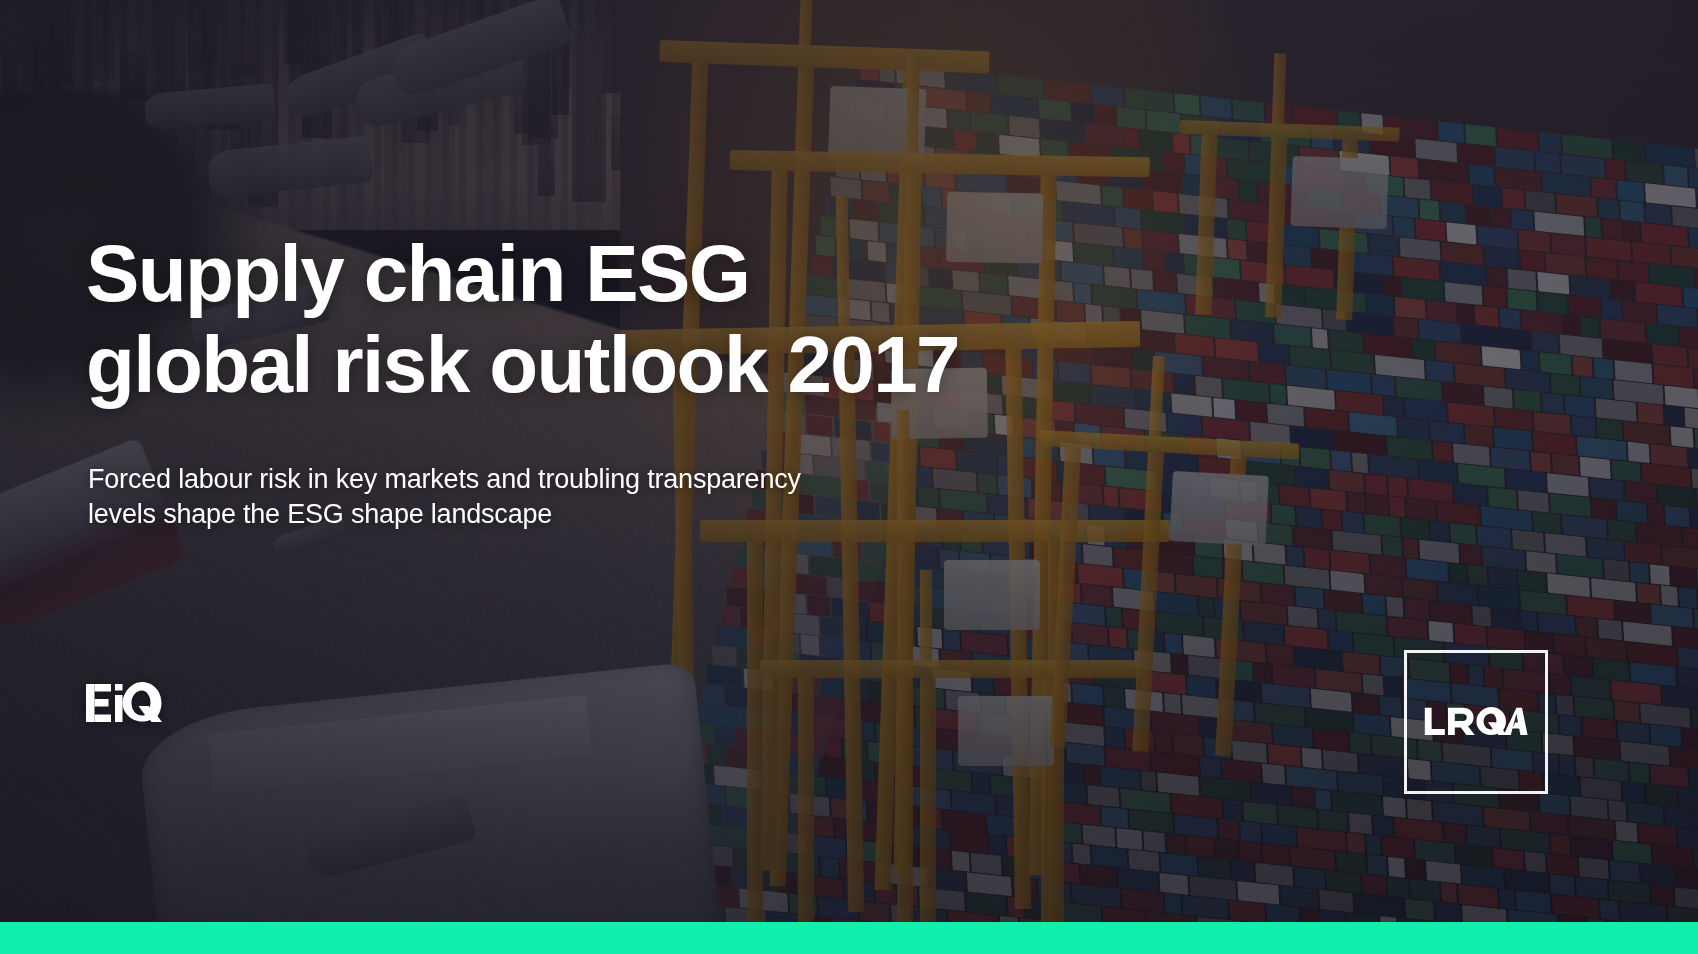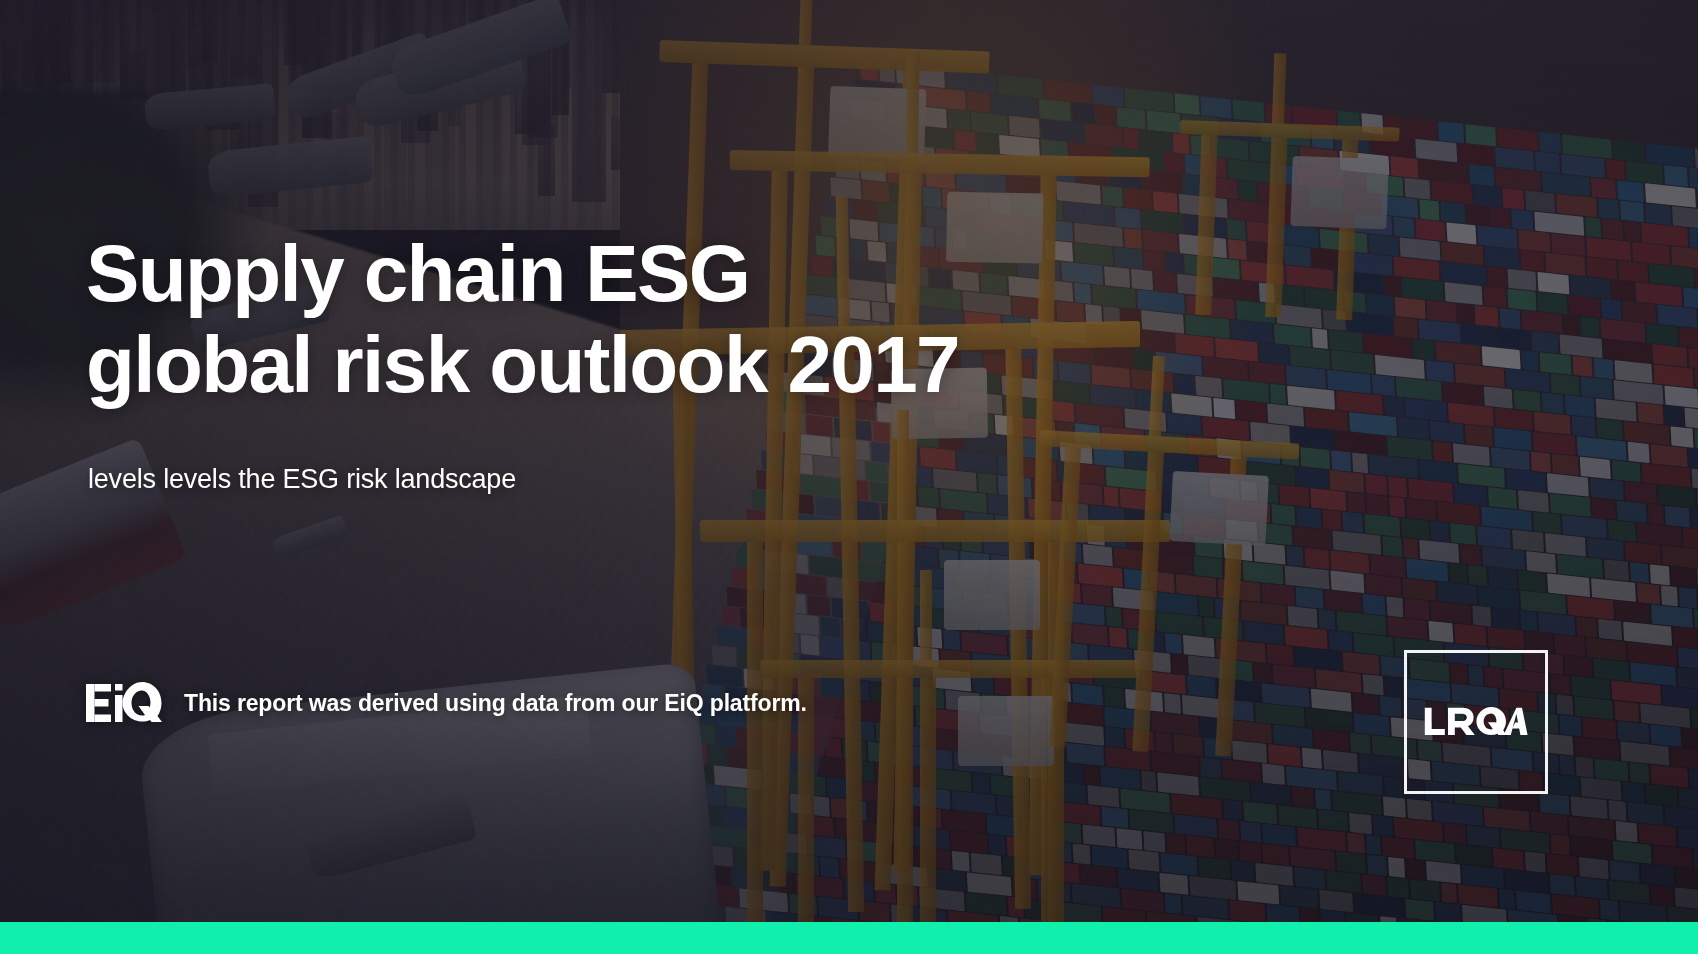--- a/index.html
+++ b/index.html
@@ -1803,37 +1803,37 @@
   <div class="scrim"></div>
 
   <div class="content">
 
     <h1 class="headline">
       <span class="line">Supply chain ESG</span>
       <span class="line">global risk outlook 2017</span>
     </h1>
 
     <p class="subhead">
-      <span class="line">levels levels the ESG risk landscape</span>
+      <span class="line">Forced labour risk in key markets and troubling transparency</span>
+      <span class="line">levels shape the ESG shape landscape</span>
     </p>
 
     <div class="attribution">
       <svg class="eiq-logo" viewBox="0 0 152 84" aria-hidden="true">
 
         <rect x="0" y="4" width="17" height="76" fill="#ffffff"></rect>
         <rect x="17" y="4" width="33" height="15" fill="#ffffff"></rect>
         <rect x="17" y="34" width="28" height="15" fill="#ffffff"></rect>
         <rect x="17" y="65" width="33" height="15" fill="#ffffff"></rect>
 
         <rect x="58" y="4" width="15" height="13" fill="#ffffff"></rect>
         <rect x="58" y="26" width="15" height="54" fill="#ffffff"></rect>
 
         <path d="M112 0c22 0 39 18 39 42 0 10-3 19-8 26l9 12h-21l-3-4c-5 2-10 3-16 3-22 0-39-18-39-37S90 0 112 0zm0 17c-12 0-21 11-21 25s9 25 21 25c2 0 4 0 6-1l-13-18h20l2 3c1-3 2-6 2-9 0-14-8-25-17-25z" fill="#ffffff"></path>
       </svg>
-      <span class="attr-text">This report was derived using data from our EiQ platform.</span>
     </div>
 
     <div class="lrqa-badge">
       <svg class="lrqa-logo" viewBox="0 0 260 74" aria-hidden="true">
 
         <path d="M2 2h17v53h33v15H2z" fill="#ffffff"></path>
 
         <path d="M60 2h37c16 0 27 10 27 24 0 10-5 18-14 22l17 22h-21l-14-19H77v19H60zm17 15v18h18c7 0 12-3 12-9s-5-9-12-9z" fill="#ffffff"></path>
 
         <path d="M168 0c21 0 37 16 37 36 0 8-3 16-7 22l8 12h-20l-2-3c-5 2-10 3-16 3-21 0-37-16-37-34S147 0 168 0zm0 16c-11 0-19 9-19 20s8 20 19 20c1 0 3 0 4-1l-12-17h19l1 2c1-2 1-4 1-6 0-11-7-18-13-18z" fill="#ffffff"></path>

